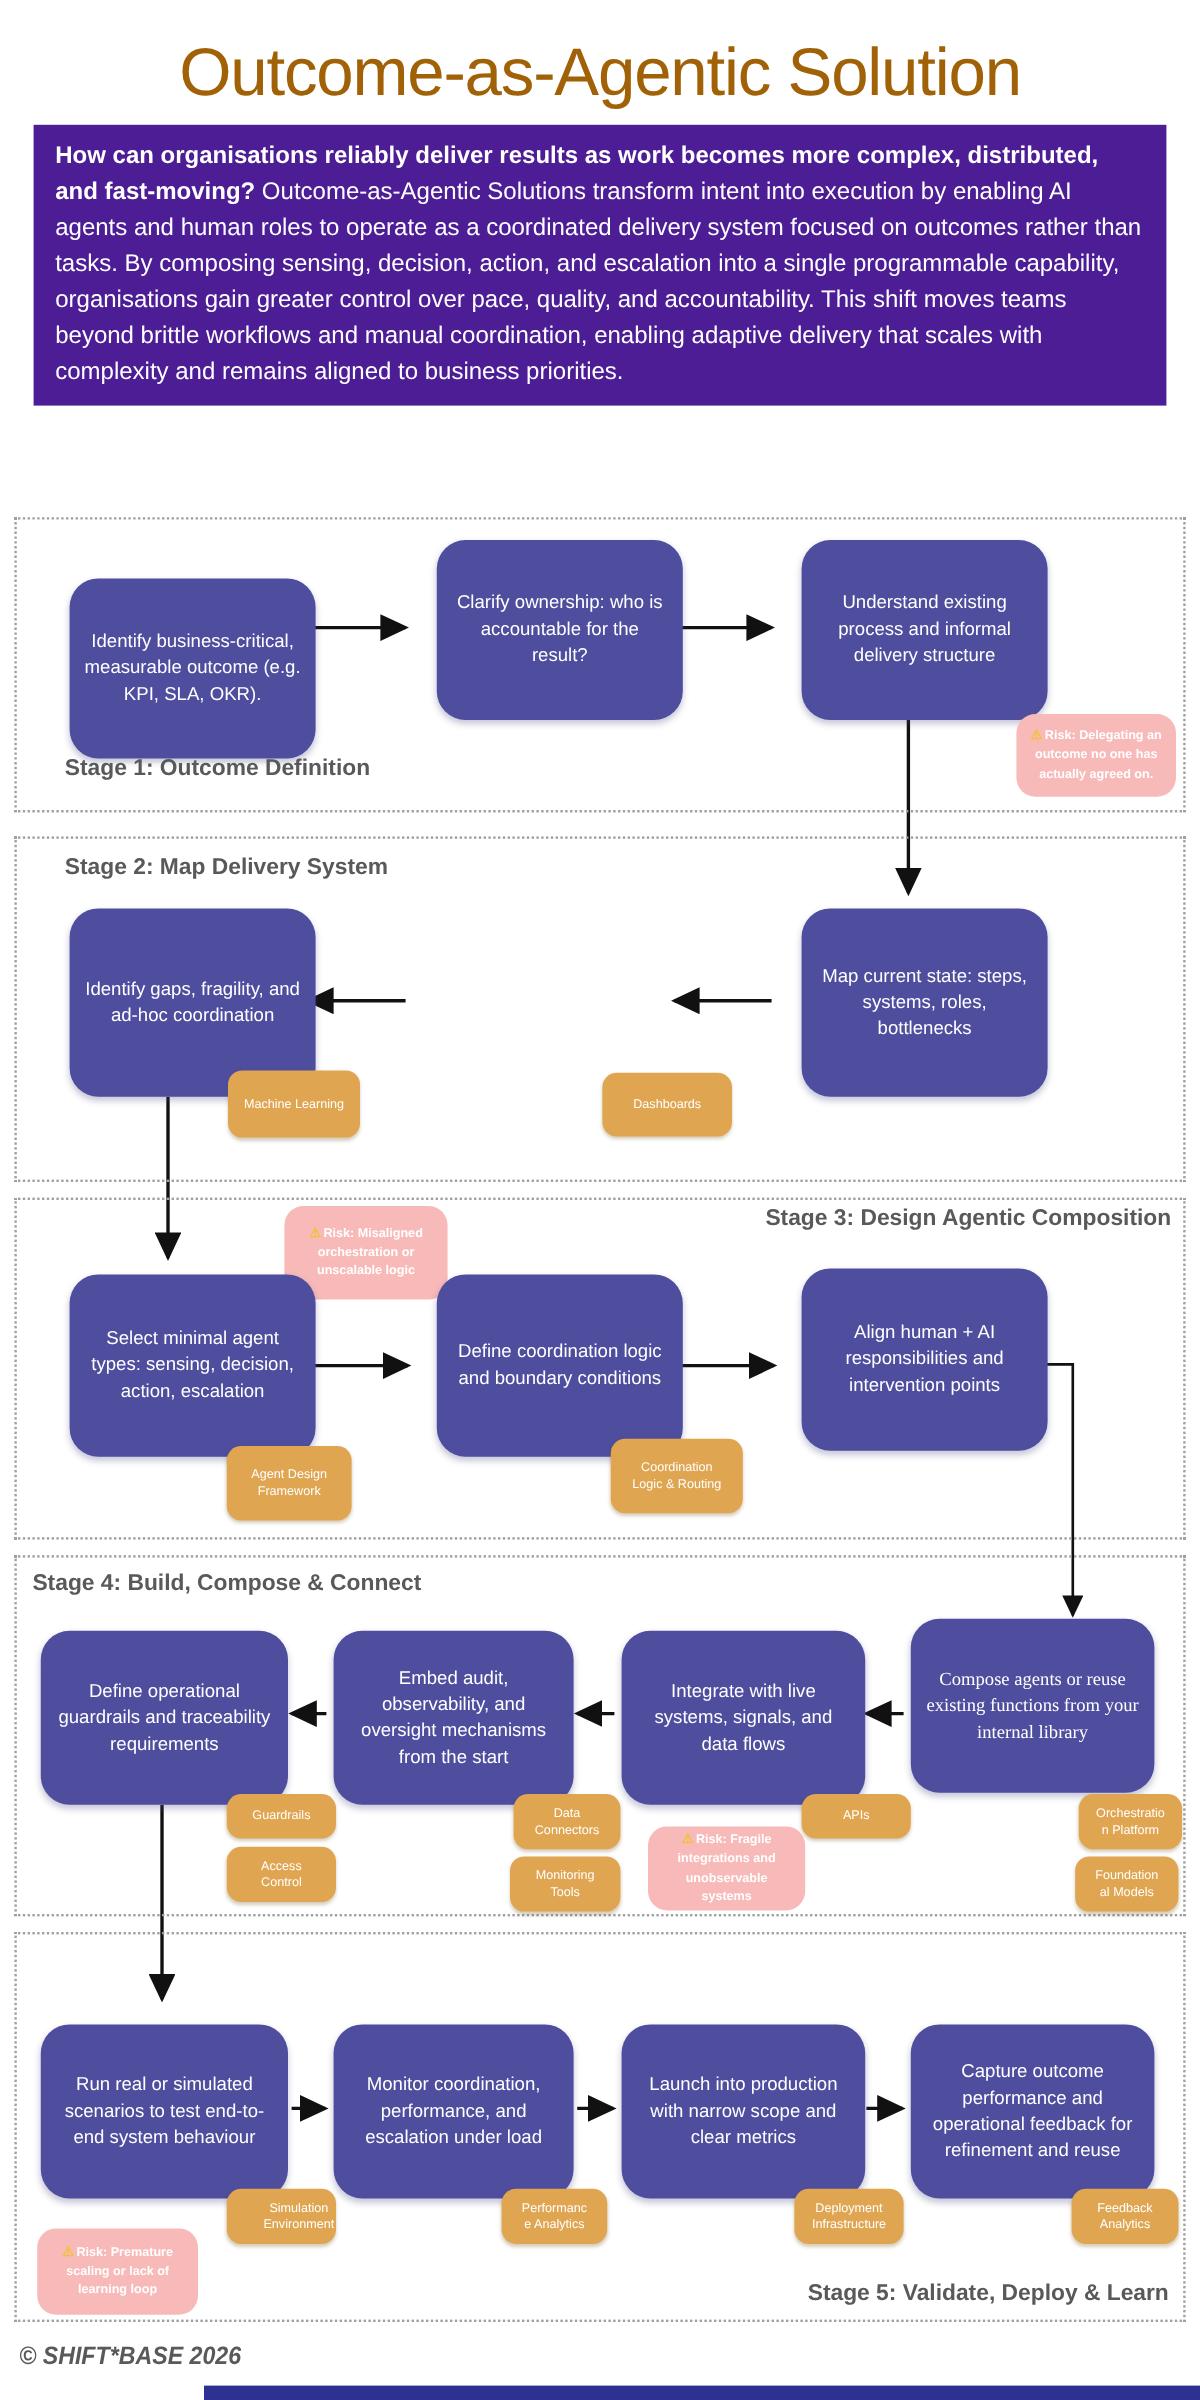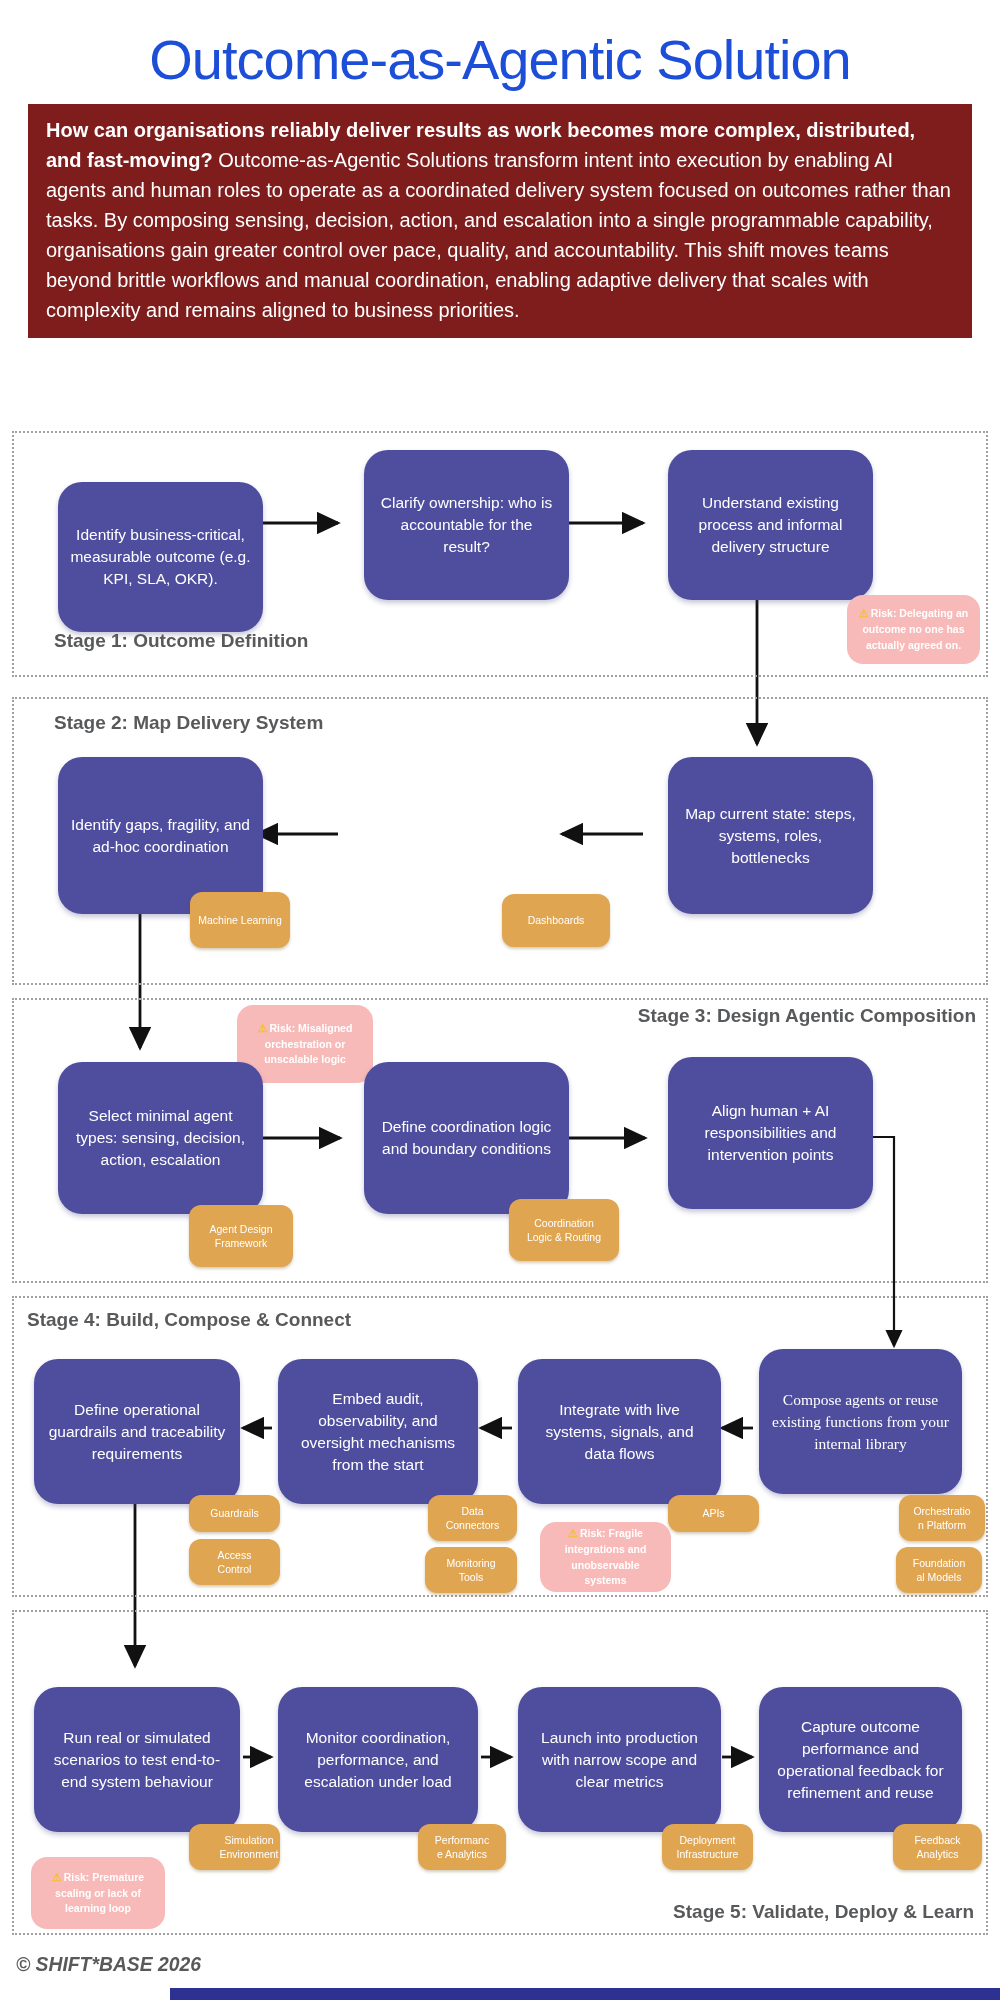--- a/index.html
+++ b/index.html
@@ -4,22 +4,22 @@
 <style>
   html,body{margin:0;padding:0;background:#ffffff;}
   .page{position:relative;width:1000px;height:2000px;background:#ffffff;
         font-family:"Liberation Sans", sans-serif;overflow:hidden;}
 
   
   .hdr{position:absolute;left:28px;top:14px;width:944px;}
   .eyebrow{height:61px;background:#a5a6d3;color:#ffffff;font-weight:bold;
            font-size:31px;letter-spacing:1px;text-align:center;line-height:61px;}
   .big-title{height:90px;display:flex;align-items:center;justify-content:center;
-             color:#1d4ed8;font-size:56px;font-weight:400;letter-spacing:-1px;background:#ffffff;}
-  .intro{background:#7f1d1d;color:#ffffff;font-size:20px;line-height:30px;
+             color:#a16207;font-size:56px;font-weight:400;letter-spacing:-1px;background:#ffffff;}
+  .intro{background:#4c1d95;color:#ffffff;font-size:20px;line-height:30px;
          padding:11px 18px 13px 18px;min-height:219px;box-sizing:border-box;}
   .intro b{font-weight:bold;}
 
   
   .stage{position:absolute;left:12px;width:976px;border:2px dotted #a0a0a0;box-sizing:border-box;}
   .stage-label{position:absolute;color:#58595b;font-size:19px;font-weight:bold;white-space:nowrap;}
 
   
   .node{position:absolute;background:#4e4d9e;border-radius:24px;color:#ffffff;
         display:flex;align-items:center;justify-content:center;text-align:center;
@@ -85,21 +85,21 @@
     <div class="risk" style="left:833px;top:162px;width:133px;height:69px;">
       <span><span class="warn">⚠</span><span>Risk: Delegating an outcome no one has actually agreed on.</span></span>
     </div>
     <div class="stage-label" style="left:40px;top:197px;">Stage 1: Outcome Definition</div>
   </section>
 
   <section class="stage" style="top:697px;height:288px;">
     <div class="stage-label" style="left:40px;top:13px;">Stage 2: Map Delivery System</div>
     <div class="node" style="left:44px;top:58px;width:205px;height:157px;">Identify gaps, fragility, and ad-hoc coordination</div>
     <div class="node" style="left:654px;top:58px;width:205px;height:157px;">Map current state: steps, systems, roles, bottlenecks</div>
-    <div class="tag" style="left:176px;top:193px;width:100px;height:56px;">Machine Learning</div>
+    <div class="tag" style="left:176px;top:193px;width:110px;height:56px;">Machine Learning</div>
     <div class="tag" style="left:488px;top:195px;width:108px;height:53px;">Dashboards</div>
   </section>
 
   <section class="stage" style="top:998px;height:285px;">
     <div class="stage-label" style="right:10px;top:5px;">Stage 3: Design Agentic Composition</div>
     <div class="risk" style="left:223px;top:5px;width:136px;height:78px;">
       <span><span class="warn">⚠</span><span>Risk: Misaligned orchestration or unscalable logic</span></span>
     </div>
     <div class="node" style="left:44px;top:62px;width:205px;height:152px;">Select minimal agent types: sensing, decision, action, escalation</div>
     <div class="node" style="left:350px;top:62px;width:205px;height:152px;">Define coordination logic and boundary conditions</div>

